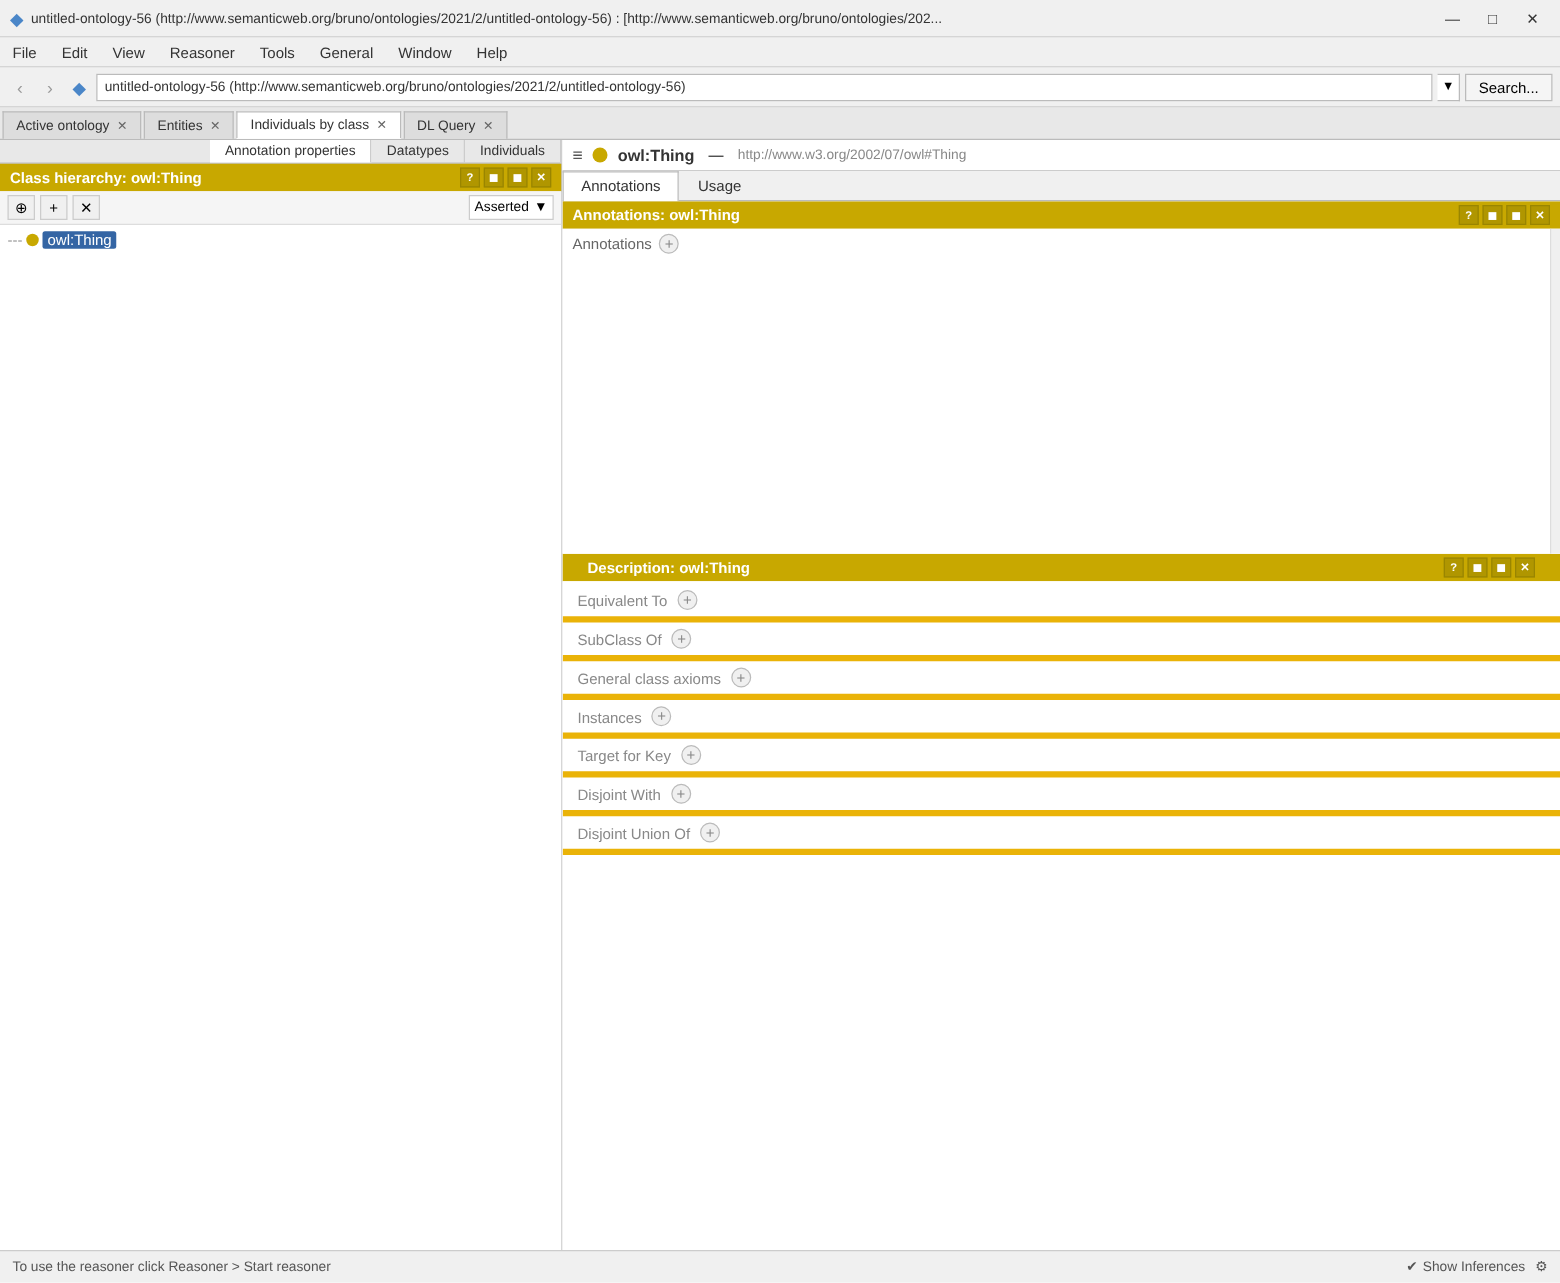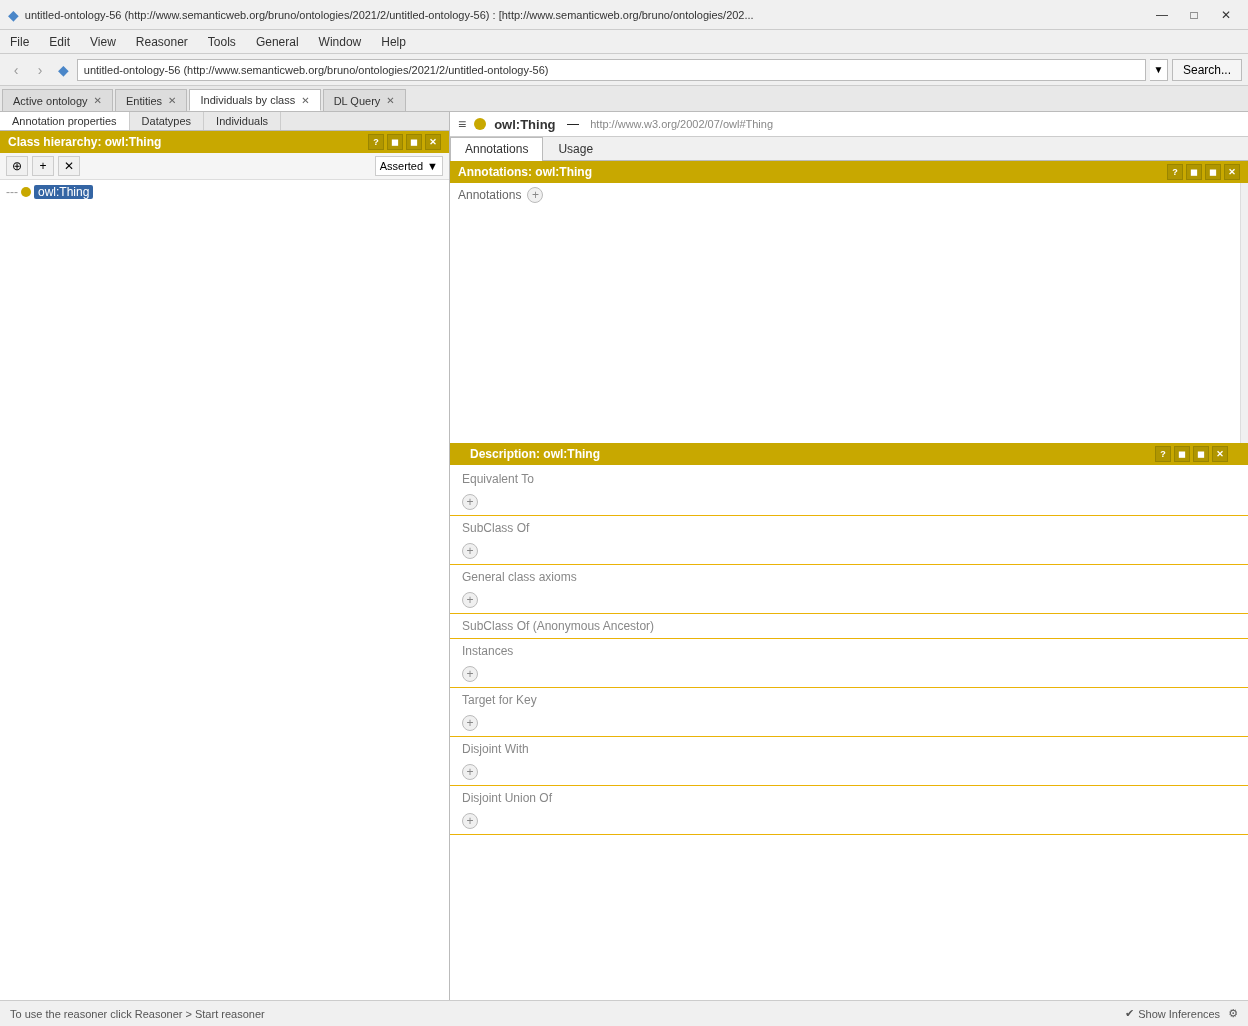--- a/index.html
+++ b/index.html
@@ -134,20 +134,21 @@
       display: flex;
       flex-direction: column;
       border-right: 1px solid #bbb;
     }
 
     
     .panel-tabbar {
       display: flex;
       background: #e8e8e8;
       border-bottom: 1px solid #bbb;
+      justify-content: flex-end;
     }
     .panel-tab {
       padding: 3px 12px;
       font-size: 11px;
       cursor: pointer;
       border-right: 1px solid #ccc;
       color: #333;
     }
     .panel-tab.active { background: white; }
 
@@ -345,27 +346,26 @@
       justify-content: space-between;
     }
     .desc-body {
       flex: 1;
       background: white;
       overflow: auto;
       padding: 2px 0;
     }
     .desc-row {
       display: flex;
-      align-items: flex-start;
+      align-items: flex-end;
       padding: 5px 12px;
       gap: 8px;
       font-size: 12px;
       color: #555;
-      border-bottom: 1px solid #eab308;
-      flex-direction: column;
+      border-bottom: 5px solid #eab308;
     }
     .desc-row-text {
       color: #888;
       font-style: normal;
     }
 
     
     .anno-body::-webkit-scrollbar,
     .desc-body::-webkit-scrollbar { width: 8px; }
     .anno-body::-webkit-scrollbar-thumb,
@@ -553,23 +553,20 @@
         <div class="desc-row">
           <span class="desc-row-text">SubClass Of</span>
           <div class="add-btn">+</div>
         </div>
 
         <div class="desc-row">
           <span class="desc-row-text">General class axioms</span>
           <div class="add-btn">+</div>
         </div>
 
-        <div class="desc-row">
-          <span class="desc-row-text">SubClass Of (Anonymous Ancestor)</span>
-        </div>
 
         <div class="desc-row">
           <span class="desc-row-text">Instances</span>
           <div class="add-btn">+</div>
         </div>
 
         <div class="desc-row">
           <span class="desc-row-text">Target for Key</span>
           <div class="add-btn">+</div>
         </div>

